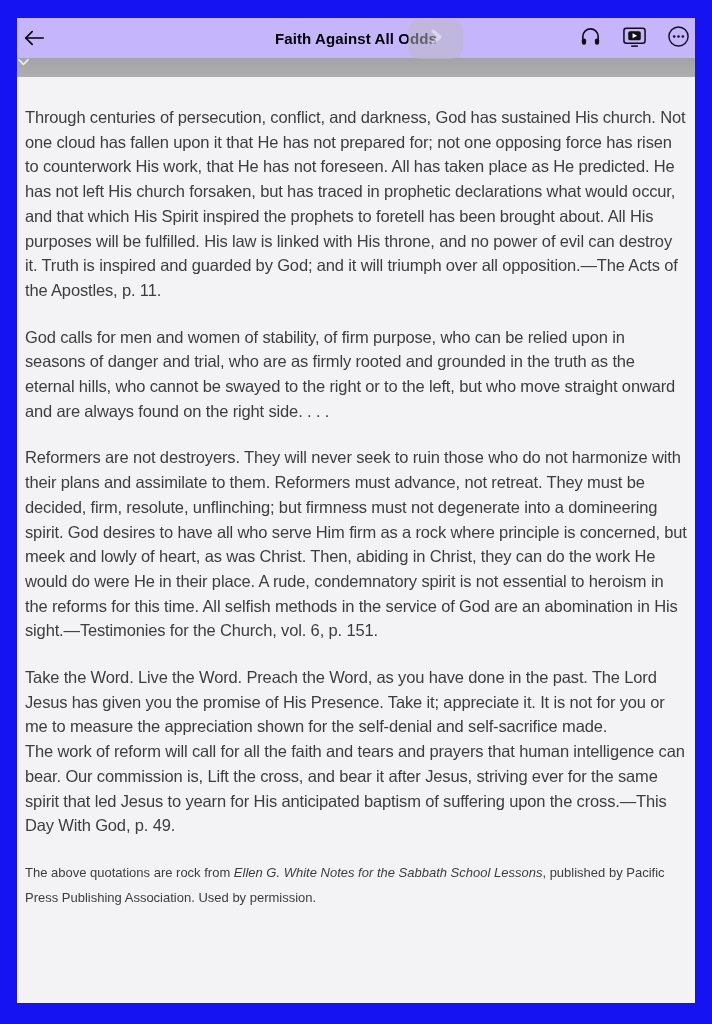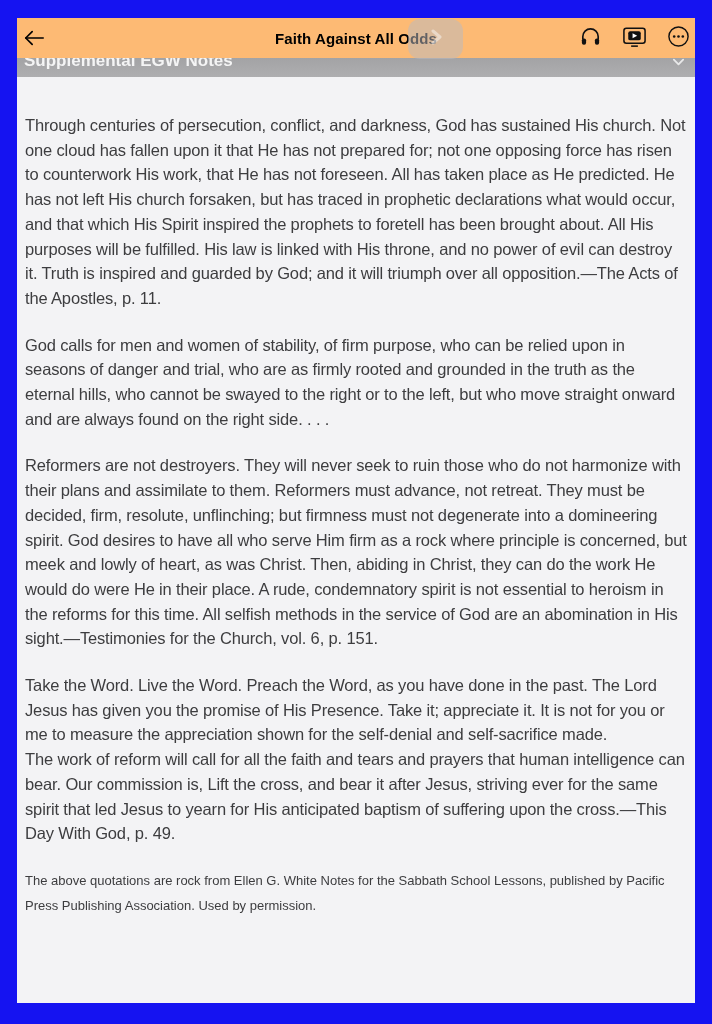--- a/index.html
+++ b/index.html
@@ -14,21 +14,21 @@
     position:absolute;
     left:17px; top:18px;
     width:678px; height:985px;
     background:#f3f3f5;
     overflow:hidden;
   }
   
   .navbar {
     position:relative;
     height:40px;
-    background:#fdba74;
+    background:#c4b5fd;
     display:flex;
     align-items:center;
   }
   .back-btn {
     position:absolute;
     left:2px; top:8px;
     width:30px; height:26px;
     background:none; border:none;
     display:flex; align-items:center; justify-content:center;
     cursor:pointer;
@@ -91,32 +91,31 @@
     color:rgba(255,255,255,0.75);
     flex:0 0 auto;
   }
   
   .article {
     padding:28px 8px 0 8px;
     font-size:16.5px;
     letter-spacing:-0.15px;
     line-height:24.7px;
     color:#3d3d3f;
-    margin-top:8px;
   }
   .para { margin-bottom:22px; }
   .footer-note {
     padding:0 8px;
     margin-top:0px;
     font-size:13px;
     line-height:25px;
     color:#3d3d3f;
     letter-spacing:0;
   }
-  .footer-note .it { }
+  .footer-note .it { font-style:italic; }
 </style>
 </head>
 <body>
 
 <div class="frame">
 
   <div class="navbar">
     <button class="back-btn">
       <span>
         <svg width="22" height="18" viewBox="0 0 24 18" fill="none" stroke="#000" stroke-width="1.8" stroke-linecap="round" stroke-linejoin="round">
@@ -163,21 +162,20 @@
 
   <div class="pointer-rect">
     <span>
       <svg width="14" height="18" viewBox="0 0 14 18" fill="none" stroke="#fff" stroke-width="3" stroke-linecap="round" stroke-linejoin="round">
         <path d="M4 3 L11 9 L4 15"></path>
       </svg>
     </span>
   </div>
 
   <div class="section-bar">
-    <span class="label">Supplemental EGW Notes</span>
     <span class="chev">
       <svg width="13" height="13" viewBox="0 0 14 14" fill="none" stroke="currentColor" stroke-width="2" stroke-linecap="round" stroke-linejoin="round">
         <path d="M2 5 L7 10 L12 5"></path>
       </svg>
     </span>
   </div>
 
   <div class="article">
     <div class="para">
       <div>Through centuries of persecution, conflict, and darkness, God has sustained His church. Not one cloud has fallen upon it that He has not prepared for; not one opposing force has risen to counterwork His work, that He has not foreseen. All has taken place as He predicted. He has not left His church forsaken, but has traced in prophetic declarations what would occur, and that which His Spirit inspired the prophets to foretell has been brought about. All His purposes will be fulfilled. His law is linked with His throne, and no power of evil can destroy it. Truth is inspired and guarded by God; and it will triumph over all opposition.—The Acts of the Apostles, p. 11.</div>

